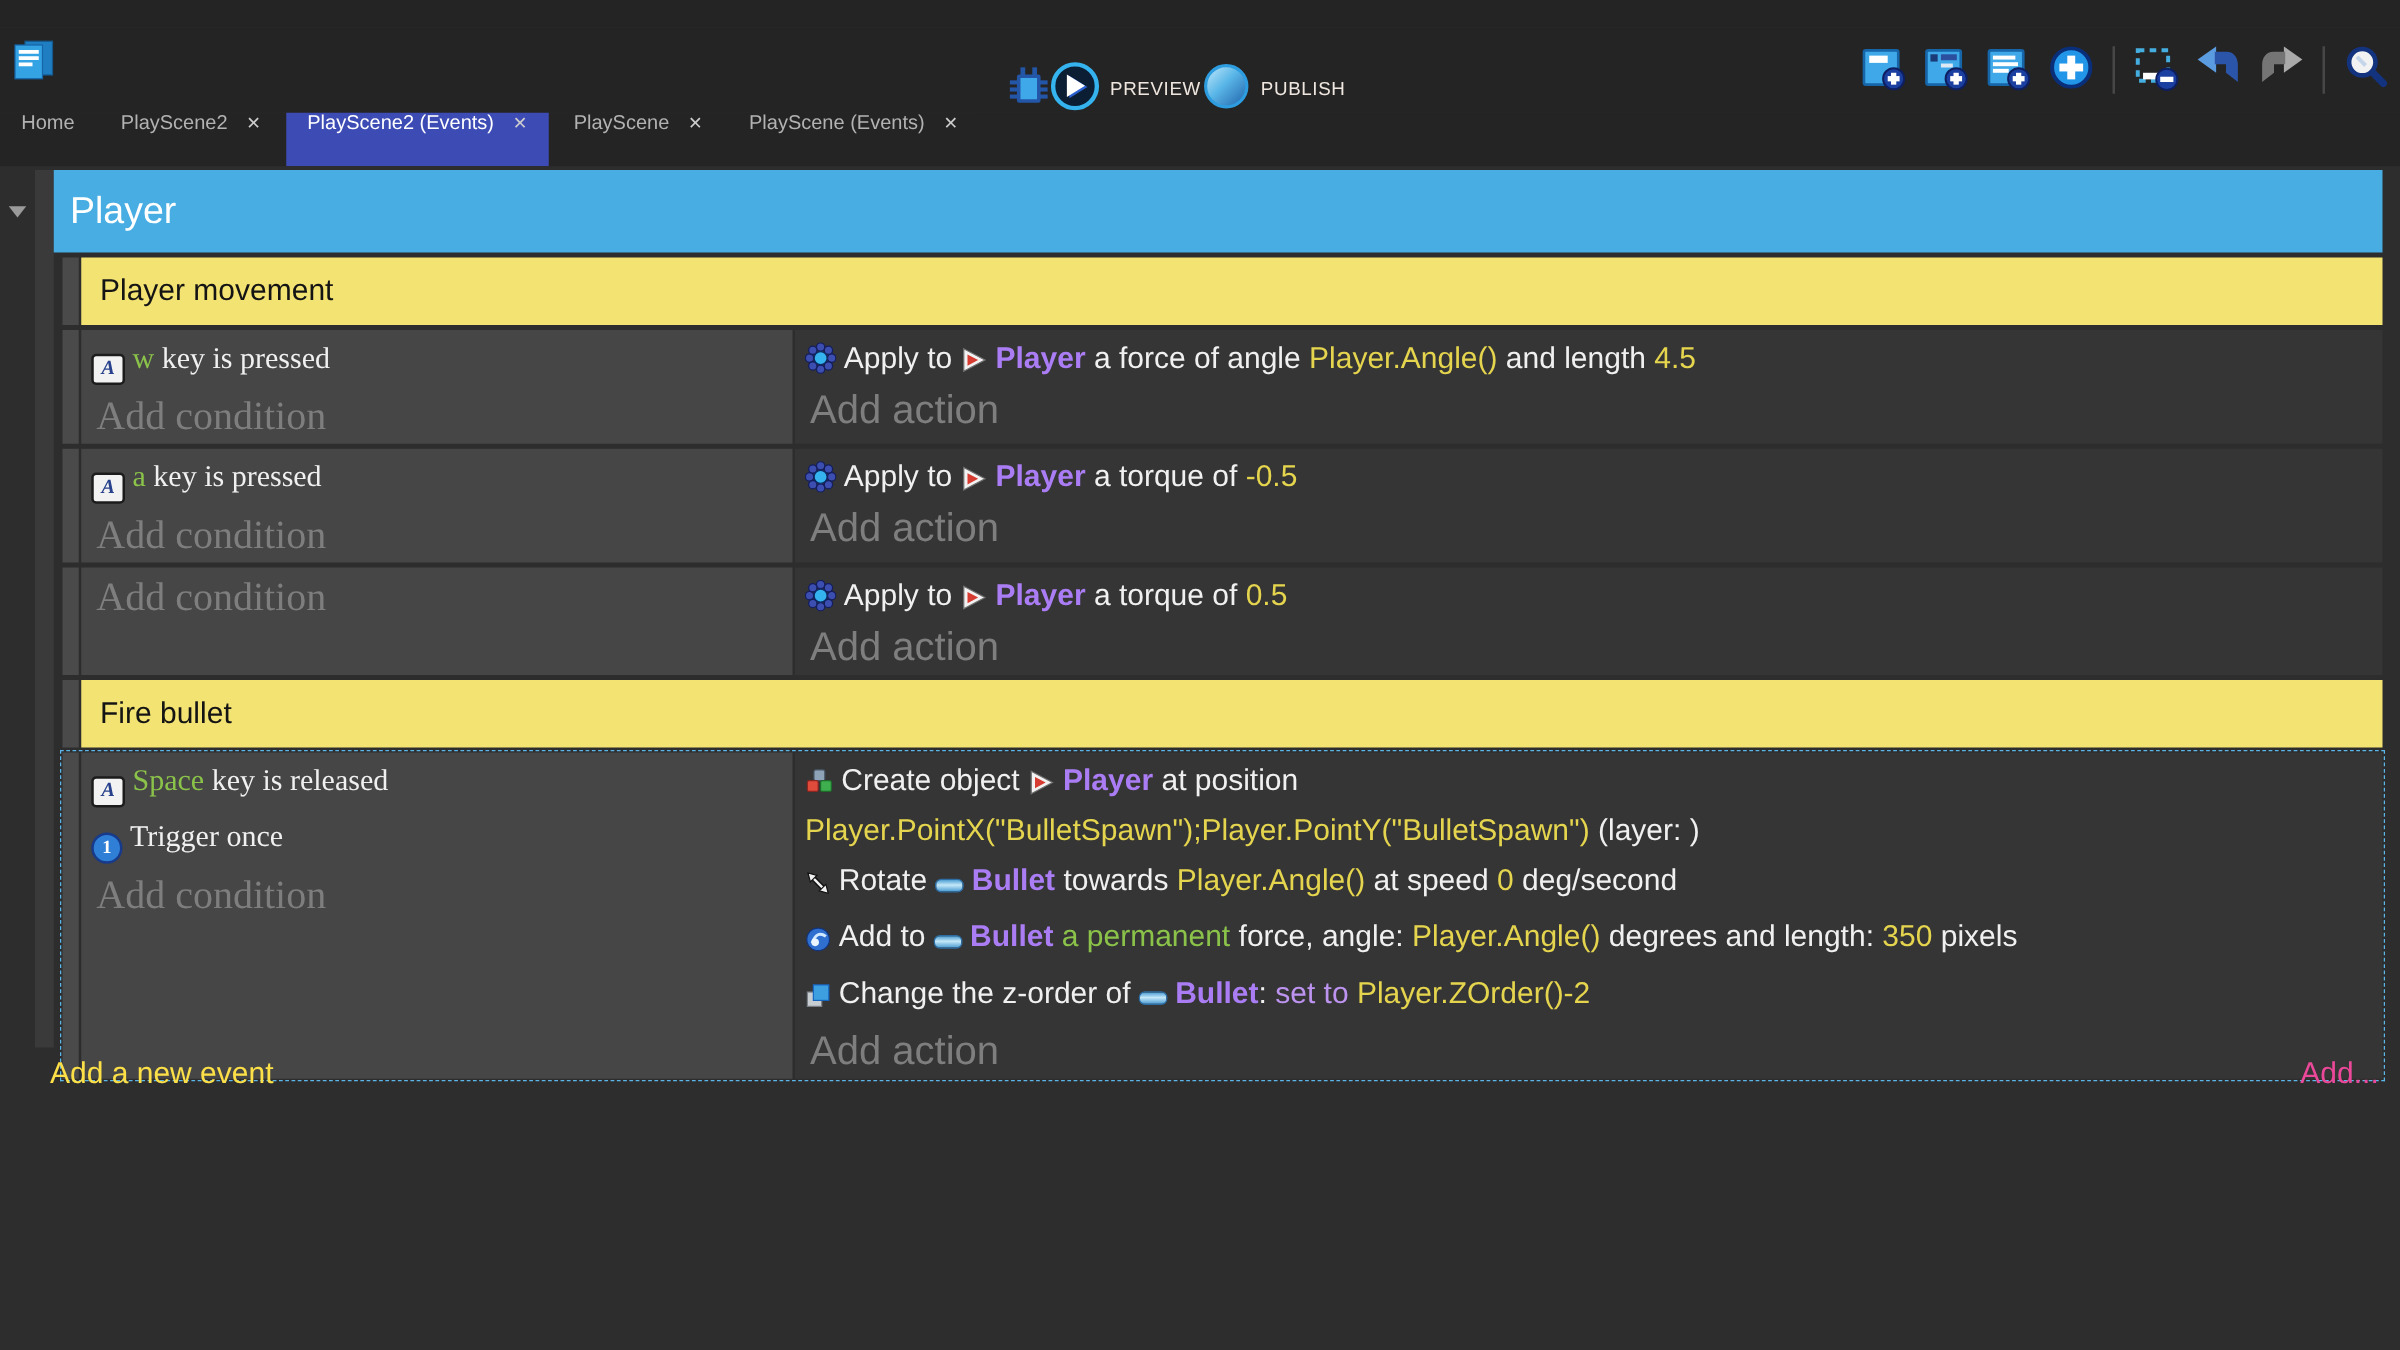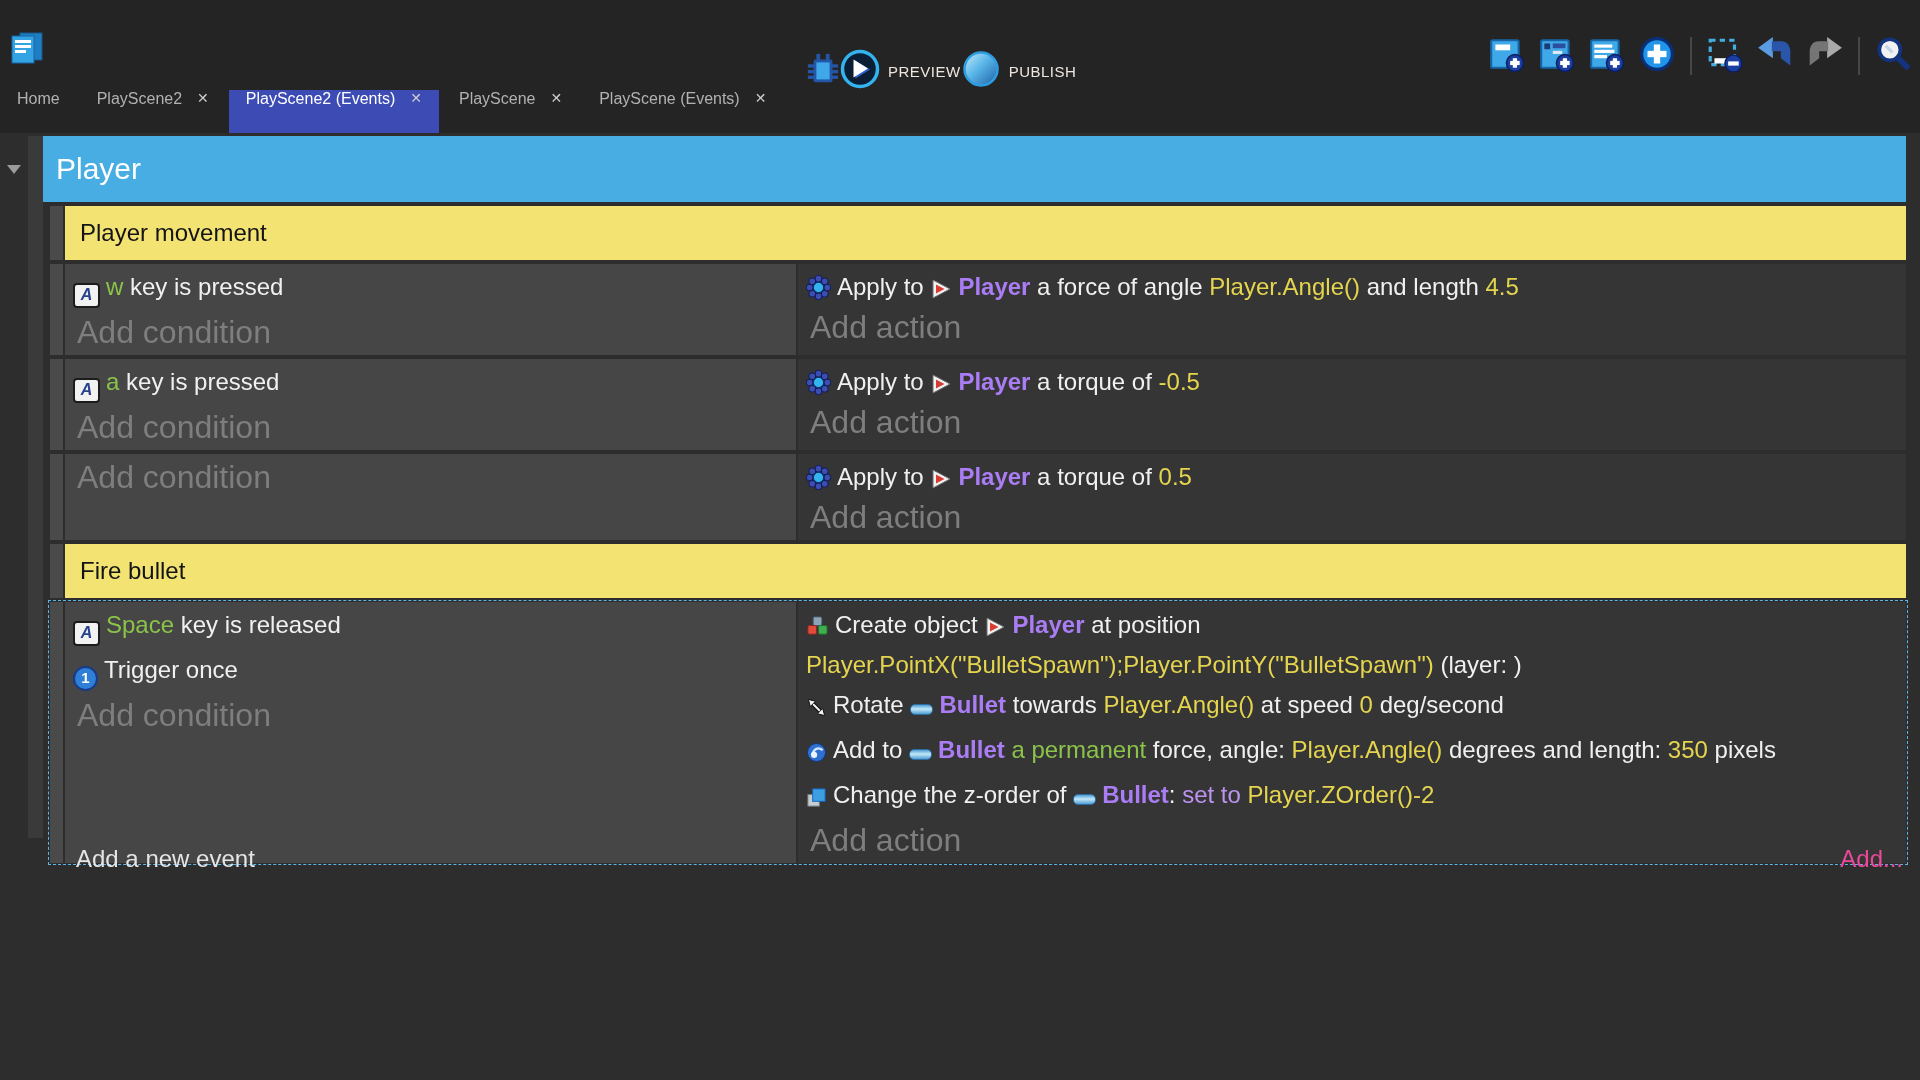--- a/index.html
+++ b/index.html
@@ -33,21 +33,21 @@
 
   .group-row{margin-left:43px;height:66px;background:var(--group-bar,#47ade2);display:flex;align-items:center;
     padding-left:13px;margin-bottom:4px;cursor:pointer;}
   .group-title{color:#fff;font-size:30px;}
 
   .row{position:relative;margin-left:65px;margin-bottom:4px;display:flex;}
   .row .gutter{position:absolute;left:-15px;top:0;bottom:0;width:13px;background:#4a4a4a;}
   .row.comment{background:var(--comment-bg,#f3e372);height:54px;align-items:center;cursor:pointer;}
   .comment-text{color:var(--comment-text,#141414);font-size:24px;padding-left:15px;}
 
-  .cond-col{width:731px;background:var(--condition-bg,#464646);padding:3px 0;cursor:pointer;}
+  .cond-col{width:569px;background:var(--condition-bg,#464646);padding:3px 0;cursor:pointer;font-family:Liberation Serif, serif;}
   .act-col{flex:1;background:var(--action-bg,#353535);margin-left:2px;padding:3px 0;cursor:pointer;}
   .line{font-size:24px;color:#f0f0f0;line-height:40px;padding:0 8px;}
   .placeholder{font-size:32px;color:#7e7e7e;line-height:40px;padding:0 12px;cursor:pointer;}
 
   .seg-green{color:var(--green,#8bc34a);}
   .seg-object{color:var(--object-purple,#ab7df5);font-weight:bold;}
   .seg-expression{color:var(--expression-yellow,#e5d54e);}
   .seg-operator{color:var(--operator-violet,#bd93f0);}
 
   .row.selected::after{content:'';position:absolute;left:-17px;right:-2px;top:-2px;bottom:-2px;
@@ -55,21 +55,21 @@
 
   .inline-icon{display:inline-block;vertical-align:-5px;margin-right:6px;}
   .inline-icon svg{display:block;}
   .kbd-a{display:inline-flex;width:23px;height:21px;background:#f2f2f2;border:2px solid #1c1c1c;border-radius:4px;
     align-items:center;justify-content:center;color:#27418c;font-weight:bold;font-size:16px;font-style:italic;}
   .once-circle{display:inline-flex;width:21px;height:21px;border-radius:50%;background:#2f7fd6;border:2px solid #173a8a;
     color:#fff;font-weight:bold;font-size:15px;align-items:center;justify-content:center;}
   .bullet-pill{display:inline-block;width:21px;height:9px;border-radius:5px;vertical-align:3px;
     background:linear-gradient(180deg,#4f9fd4,#c4e8f8 45%,#4f9fd4);border:1px solid #2e6da3;}
 
-  .add-new{position:absolute;left:40px;top:712px;font-size:24px;color:#e5e5e5;cursor:pointer;margin-left:36px;}
+  .add-new{position:absolute;left:40px;top:712px;font-size:24px;color:#fde047;cursor:pointer;}
   .add-more{position:absolute;right:17px;top:712px;font-size:24px;color:#ec4899;cursor:pointer;}
 </style>
 </head>
 <body>
 
 <div class="app">
 
   <div class="menu-bar">
       <span class="menu-item">File</span>
       <span class="menu-item">Edit</span>

